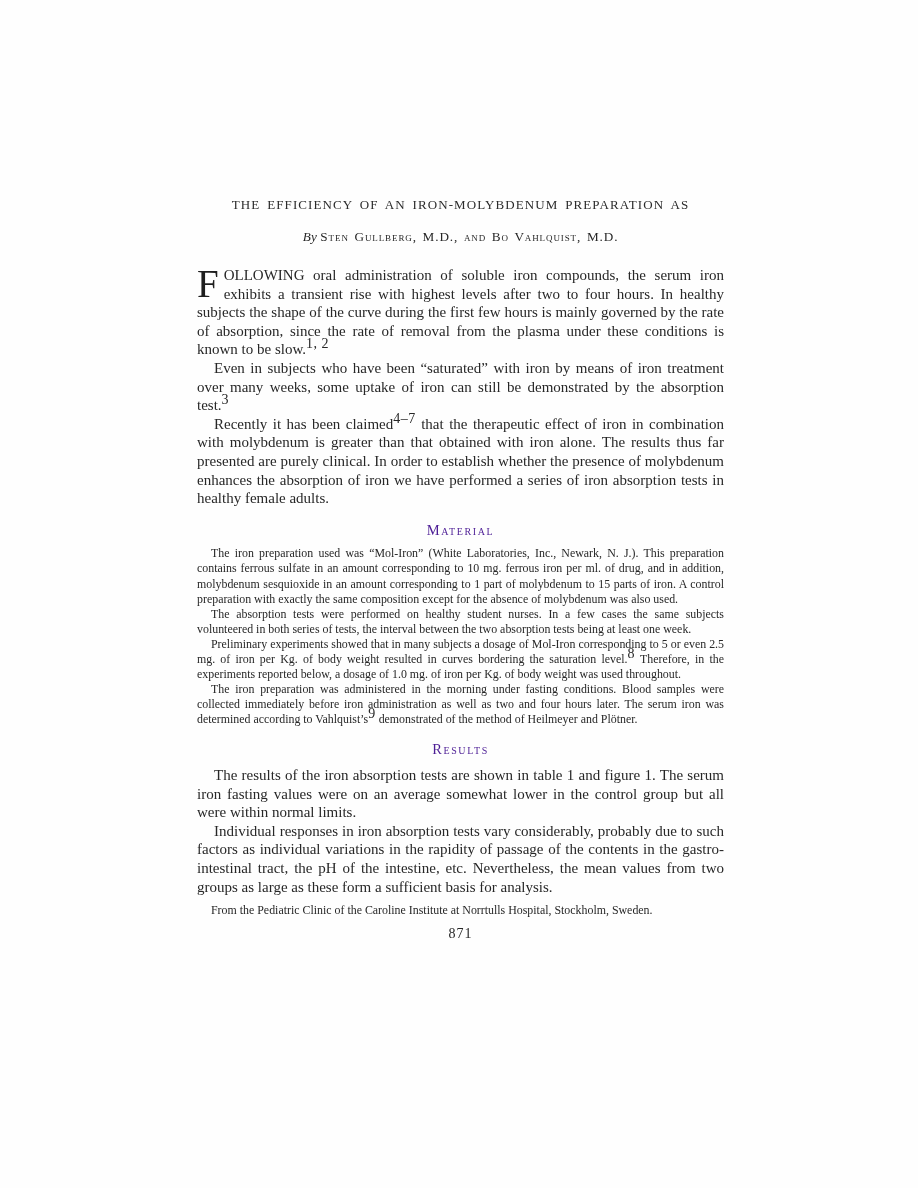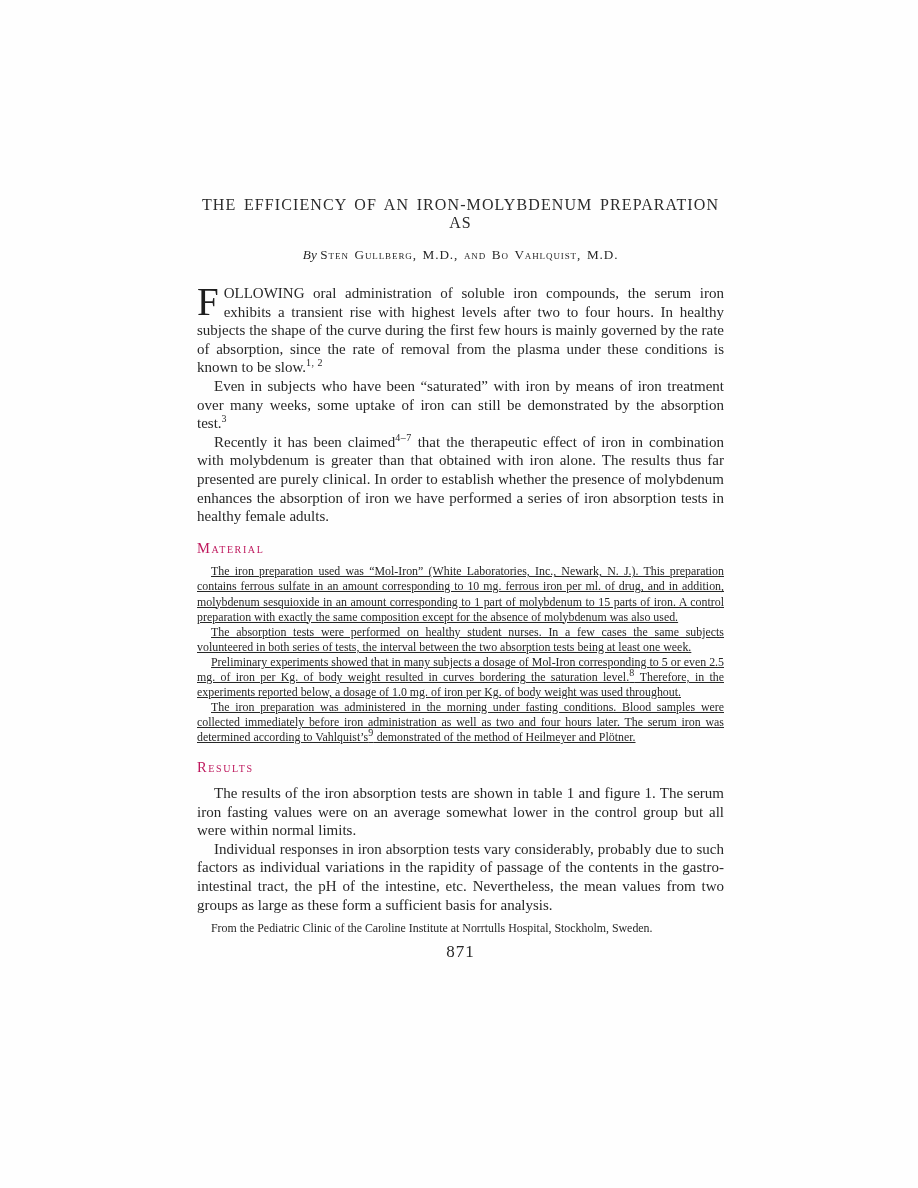--- a/index.html
+++ b/index.html
@@ -17,21 +17,21 @@
     overflow: hidden;
   }
   .content {
     position: absolute;
     left: 197px;
     top: 196px;
     width: 527px;
   }
   .title {
     margin: 0;
-    font-size: 16px;
+    font-size: 13px;
     font-weight: normal;
     text-align: center;
     letter-spacing: 1.1px;
     word-spacing: 2.5px;
     line-height: 18px;
     color: #2b2b2b;
   }
   .title-line { display: block; }
   .byline {
     margin-top: 15px;
@@ -55,54 +55,53 @@
   .body-text p { margin: 0; text-indent: 17px; }
   p.no-indent { text-indent: 0 !important; }
   .dropcap {
     float: left;
     font-size: 39px;
     line-height: 33px;
     padding: 1px 5px 0 0;
     color: #1e1e1e;
   }
   sup.ref {
-    font-size: 10px;
+    font-size: 14px;
     line-height: 0;
     vertical-align: super;
     letter-spacing: 0.5px;
     margin-top: 32px;
   }
   .section-heading {
     margin: 13px 0 7px 0;
-    text-align: left;
+    text-align: center;
     text-indent: 0;
     font-variant: small-caps;
     font-size: 14.5px;
     font-weight: normal;
     letter-spacing: 1.6px;
-    color: #be185d;
+    color: #4c1d95;
   }
   .small-print {
     font-size: 11.9px;
     line-height: 15.1px;
     text-align: justify;
-    text-decoration: underline;
   }
   .small-print p { margin: 0; text-indent: 14px; }
   .footnote {
     margin-top: 7px;
     font-size: 11.9px;
     line-height: 15.1px;
     text-indent: 14px;
     text-align: justify;
   }
   .page-number {
     margin-top: 7px;
     text-align: center;
-    font-size: 17px;
+    font-size: 14px;
     letter-spacing: 1px;
   }
 </style>
 </head>
 <body>
 
 <div class="page">
   <div class="content">
 
     <h1 class="title">

